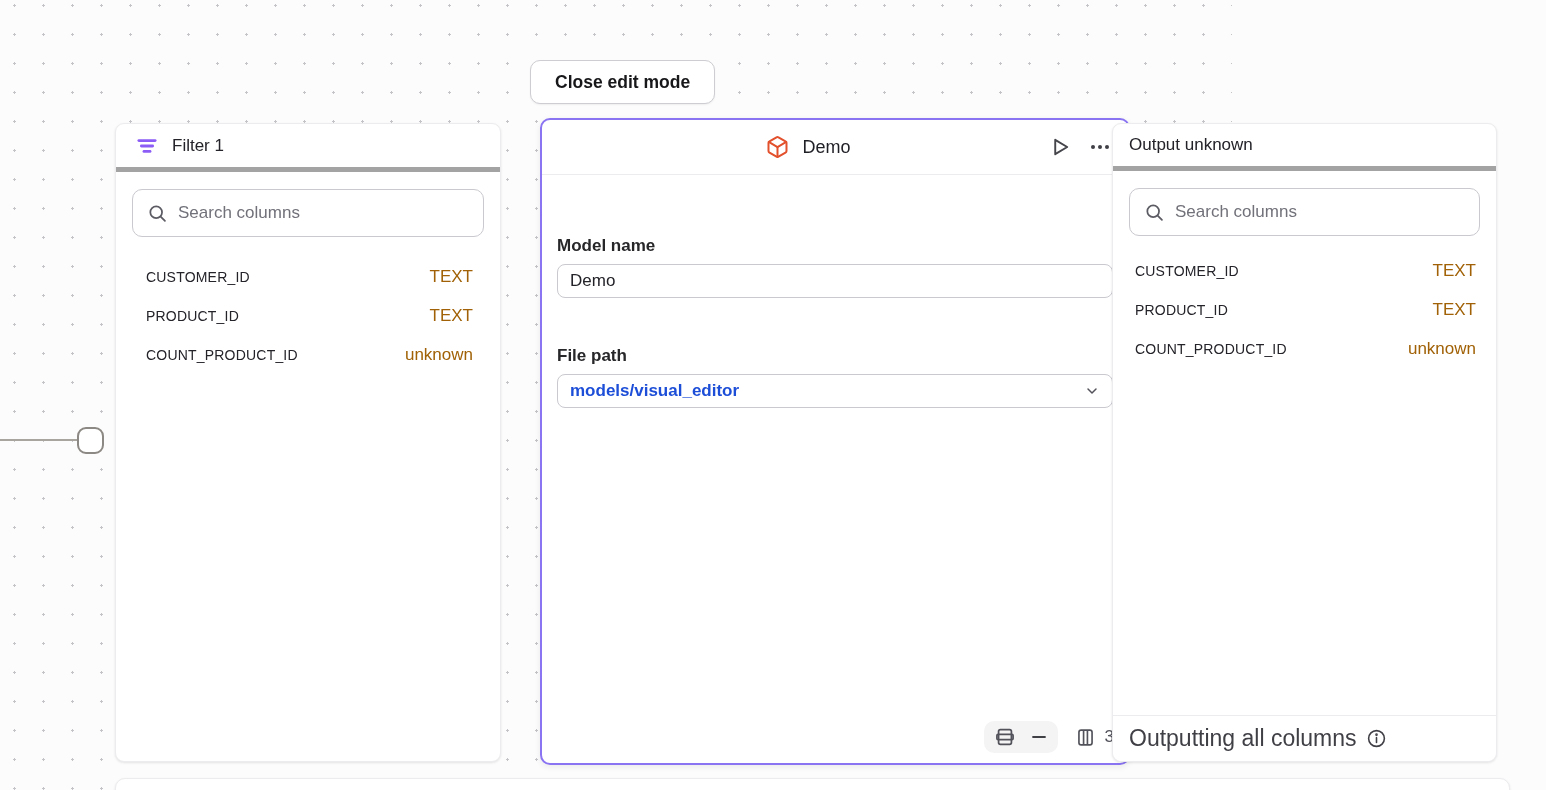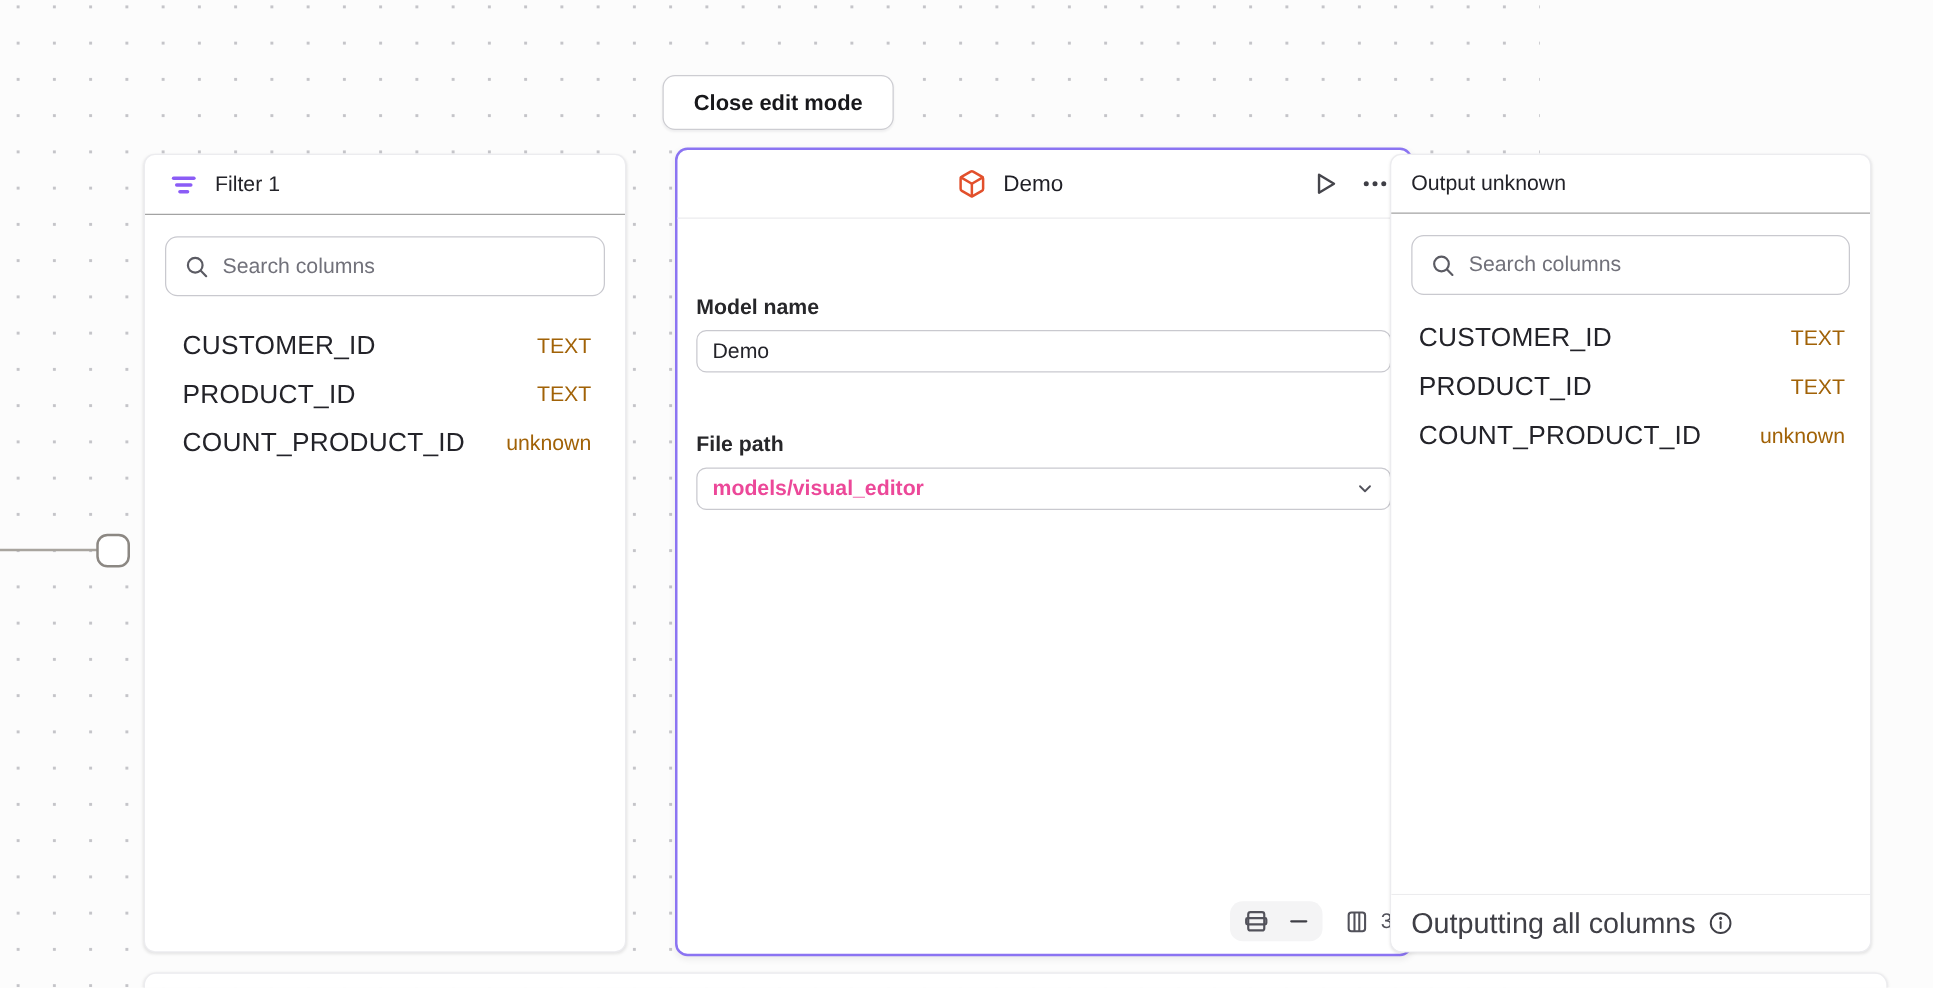--- a/index.html
+++ b/index.html
@@ -33,21 +33,21 @@
     position:absolute; background:#fff; border:1px solid #ececef; border-radius:9px;
     box-shadow:0 1px 3px rgba(24,24,27,.07), 0 1px 2px rgba(24,24,27,.04);
   }
   .panel-filter { left:115px; top:123px; width:386px; height:639px; }
   .panel-output { left:1112px; top:123px; width:385px; height:639px; }
   .panel-model  { left:540px; top:118px; width:590px; height:647px; border:2px solid #8b74f2; border-radius:10px; box-shadow:0 2px 6px rgba(24,24,27,.08); }
   .panel-bottom { left:115px; top:778px; width:1395px; height:24px; border-radius:10px 10px 0 0; }
 
   .panel-header {
     display:flex; align-items:center; gap:12px; padding:0 18px;
-    border-bottom:1px solid #a3a3a3;
+    border-bottom:5px solid #a3a3a3;
     text-align:right;
   }
   .panel-filter .panel-header { height:48px; }
   .panel-output .panel-header { height:47px; padding:0 16px; }
   .panel-title { font-size:17px; font-weight:500; color:#232329; }
 
   .search-box {
     margin:17px 16px 0 16px; height:48px;
     border:1px solid #c9c9cf; border-radius:10px;
     display:flex; align-items:center; gap:10px; padding:0 14px; background:#fff;
@@ -55,21 +55,21 @@
   .search-box input {
     border:none; outline:none; flex:1; font-family:"Liberation Sans", sans-serif;
     font-size:17px; color:#27272a; background:transparent;
   }
   .search-box input::placeholder { color:#71717a; }
 
   .col-list { margin-top:20px; }
   .panel-output .col-list { margin-top:15px; }
   .col-row { height:39px; display:flex; align-items:center; justify-content:space-between; padding:0 27px 0 30px; }
   .panel-output .col-row { padding:0 20px 0 22px; }
-  .col-name { font-size:21px; color:#232329; letter-spacing:.2px; }
+  .col-name { font-size:14px; color:#232329; letter-spacing:.2px; }
   .col-type { font-size:17px; color:#a16207; }
 
   
   .model-header { position:relative; height:55px; border-bottom:1px solid #ececee; }
   .model-title-wrap {
     position:absolute; left:45.4%; top:50%; transform:translate(-50%,-50%);
     display:flex; align-items:center; gap:13px;
   }
   .model-title { font-size:18px; font-weight:500; color:#1f1f26; }
   .icon-btn { position:absolute; top:50%; transform:translateY(-50%); background:none; border:none; cursor:pointer; display:flex; align-items:center; justify-content:center; padding:4px; }
@@ -81,21 +81,21 @@
   .text-input {
     width:100%; height:34px; border:1px solid #c9c9cf; border-radius:8px;
     padding:0 12px; font-family:"Liberation Sans", sans-serif; font-size:17px; color:#232329; outline:none; background:#fff;
   }
   .field-group { margin-bottom:13px;margin-top:48px; }
   .select-input {
     width:100%; height:34px; border:1px solid #c9c9cf; border-radius:8px;
     padding:0 12px; display:flex; align-items:center; justify-content:space-between;
     background:#fff; cursor:pointer;
   }
-  .select-value { font-size:17px; font-weight:700; color:#ec4899; }
+  .select-value { font-size:17px; font-weight:700; color:#1d4ed8; }
 
   .model-footer {
     position:absolute; right:14px; bottom:10px;
     display:flex; align-items:center; gap:17px;
   }
   .rows-pill {
     display:flex; align-items:center; gap:14px; background:#f4f4f5;
     border-radius:10px; padding:5px 10px;
   }
   .cols-count { display:flex; align-items:center; gap:9px; }

